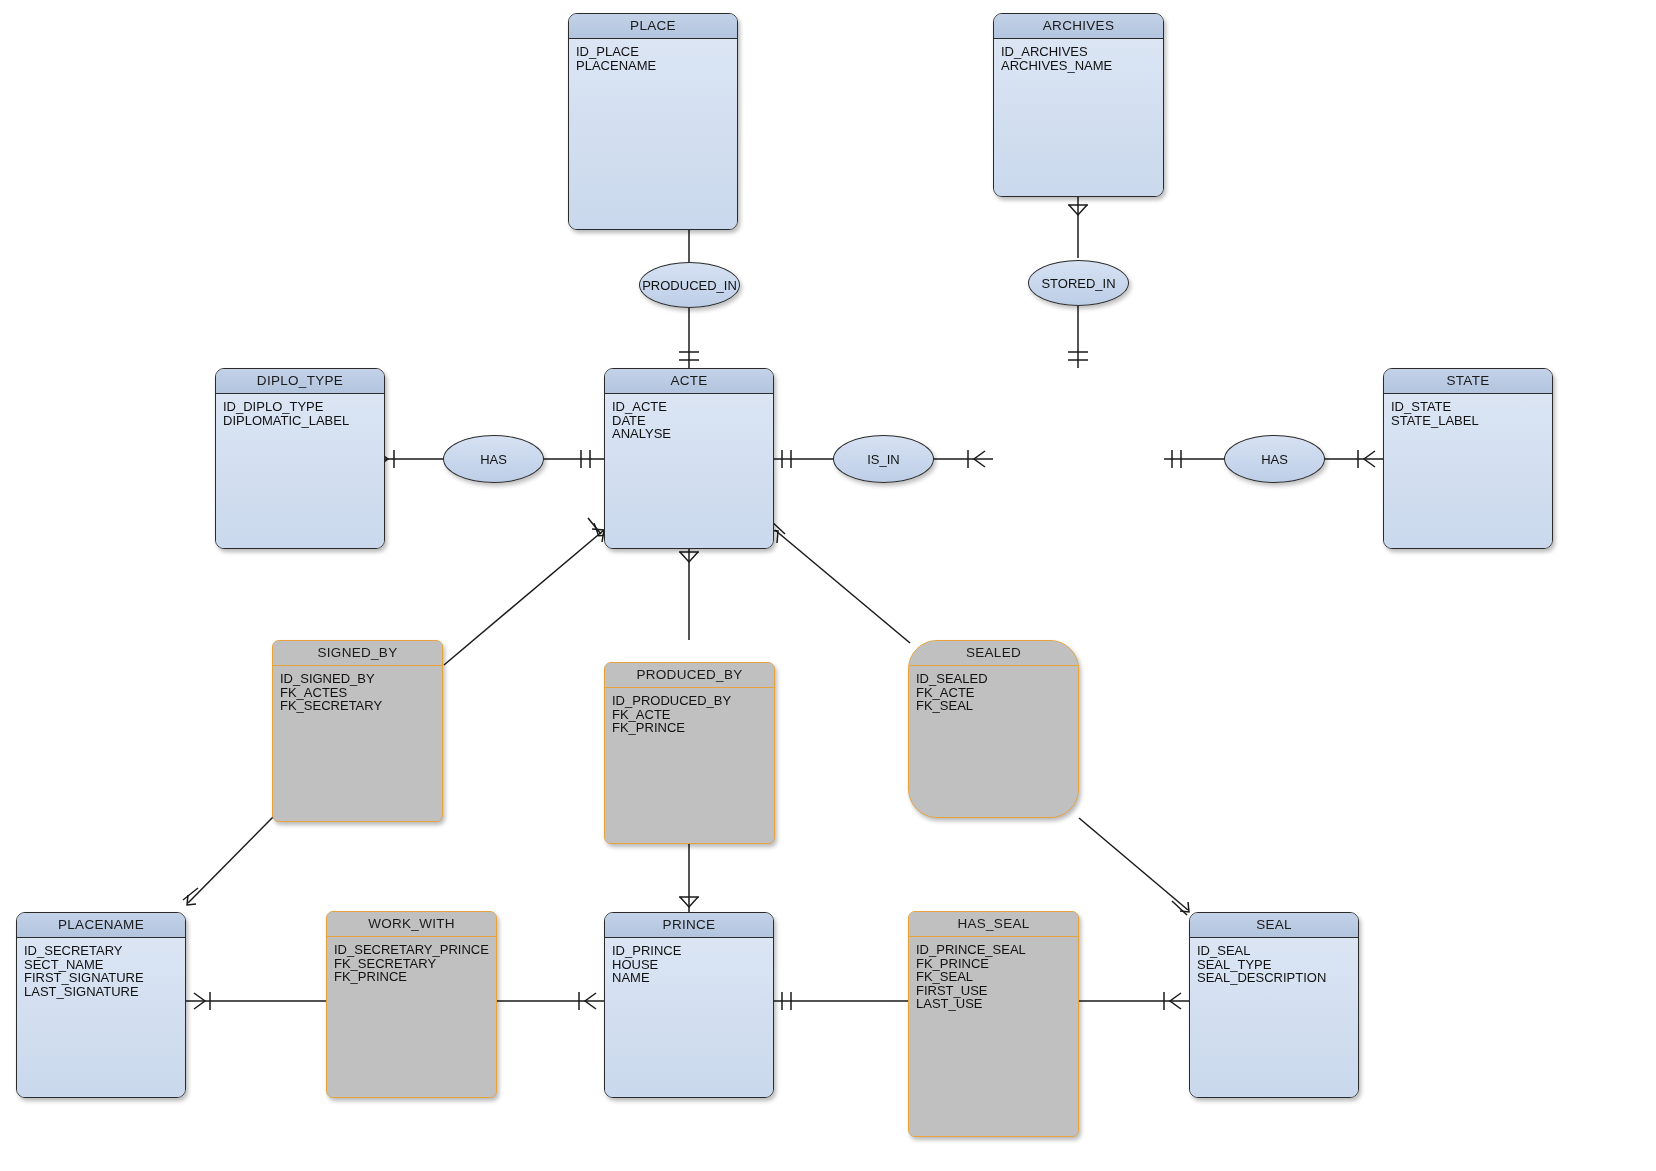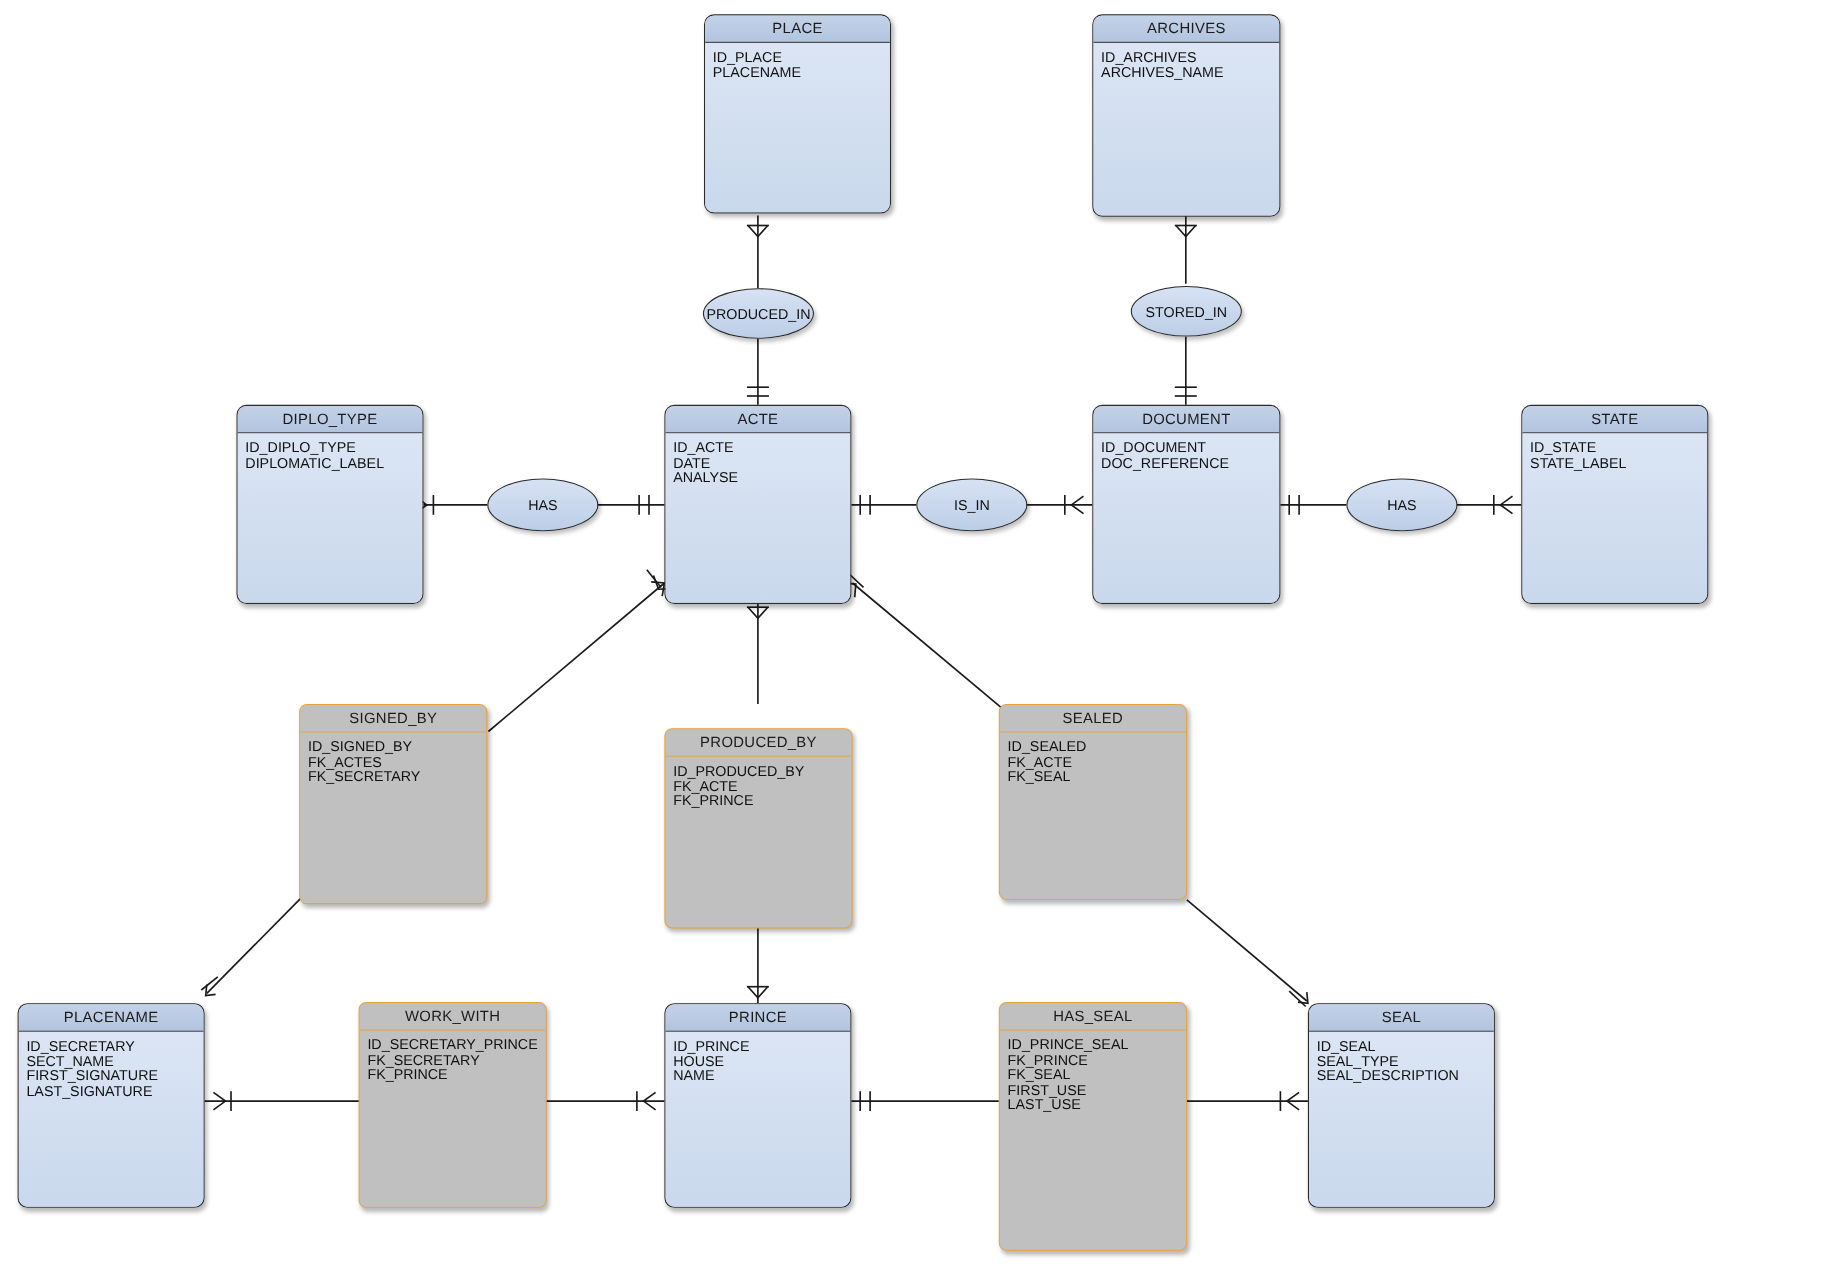--- a/index.html
+++ b/index.html
@@ -176,21 +176,21 @@
       <line x1="774" y1="1001" x2="908" y2="1001"></line>
       <line x1="782" y1="992" x2="782" y2="1010"></line>
       <line x1="791" y1="992" x2="791" y2="1010"></line>
 
       <line x1="1079" y1="1001" x2="1189" y2="1001"></line>
       <polyline points="1181,993 1170,1001 1181,1009"></polyline>
       <line x1="1164" y1="992" x2="1164" y2="1010"></line>
     </g>
   </svg>
 
-  <div class="entity strong" style="left:640px; top:13px; width:170px; height:181px;">
+  <div class="entity strong" style="left:568px; top:13px; width:170px; height:217px;">
     <div class="ent-title">PLACE</div>
     <div class="ent-attrs">
       <div>ID_PLACE</div>
       <div>PLACENAME</div>
     </div>
   </div>
 
   <div class="entity strong" style="left:993px; top:13px; width:171px; height:184px;">
     <div class="ent-title">ARCHIVES</div>
     <div class="ent-attrs">
@@ -209,27 +209,20 @@
   </div>
 
   <div class="entity strong" style="left:215px; top:368px; width:170px; height:181px;">
     <div class="ent-title">DIPLO_TYPE</div>
     <div class="ent-attrs">
       <div>ID_DIPLO_TYPE</div>
       <div>DIPLOMATIC_LABEL</div>
     </div>
   </div>
 
-  <div class="entity strong" style="left:993px; top:368px; width:171px; height:181px;">
-    <div class="ent-title">DOCUMENT</div>
-    <div class="ent-attrs">
-      <div>ID_DOCUMENT</div>
-      <div>DOC_REFERENCE</div>
-    </div>
-  </div>
 
   <div class="entity strong" style="left:1383px; top:368px; width:170px; height:181px;">
     <div class="ent-title">STATE</div>
     <div class="ent-attrs">
       <div>ID_STATE</div>
       <div>STATE_LABEL</div>
     </div>
   </div>
 
   <div class="entity assoc" style="left:272px; top:640px; width:171px; height:182px;">
@@ -243,21 +236,21 @@
 
   <div class="entity assoc" style="left:604px; top:640px; width:171px; height:182px;margin-top:22px;">
     <div class="ent-title">PRODUCED_BY</div>
     <div class="ent-attrs">
       <div>ID_PRODUCED_BY</div>
       <div>FK_ACTE</div>
       <div>FK_PRINCE</div>
     </div>
   </div>
 
-  <div class="entity assoc" style="left:908px; top:640px; width:171px; height:178px;">
+  <div class="entity assoc" style="left:908px; top:640px; width:171px; height:178px;border-radius:29px;">
     <div class="ent-title">SEALED</div>
     <div class="ent-attrs">
       <div>ID_SEALED</div>
       <div>FK_ACTE</div>
       <div>FK_SEAL</div>
     </div>
   </div>
 
   <div class="entity strong" style="left:16px; top:912px; width:170px; height:186px;">
     <div class="ent-title">PLACENAME</div>

